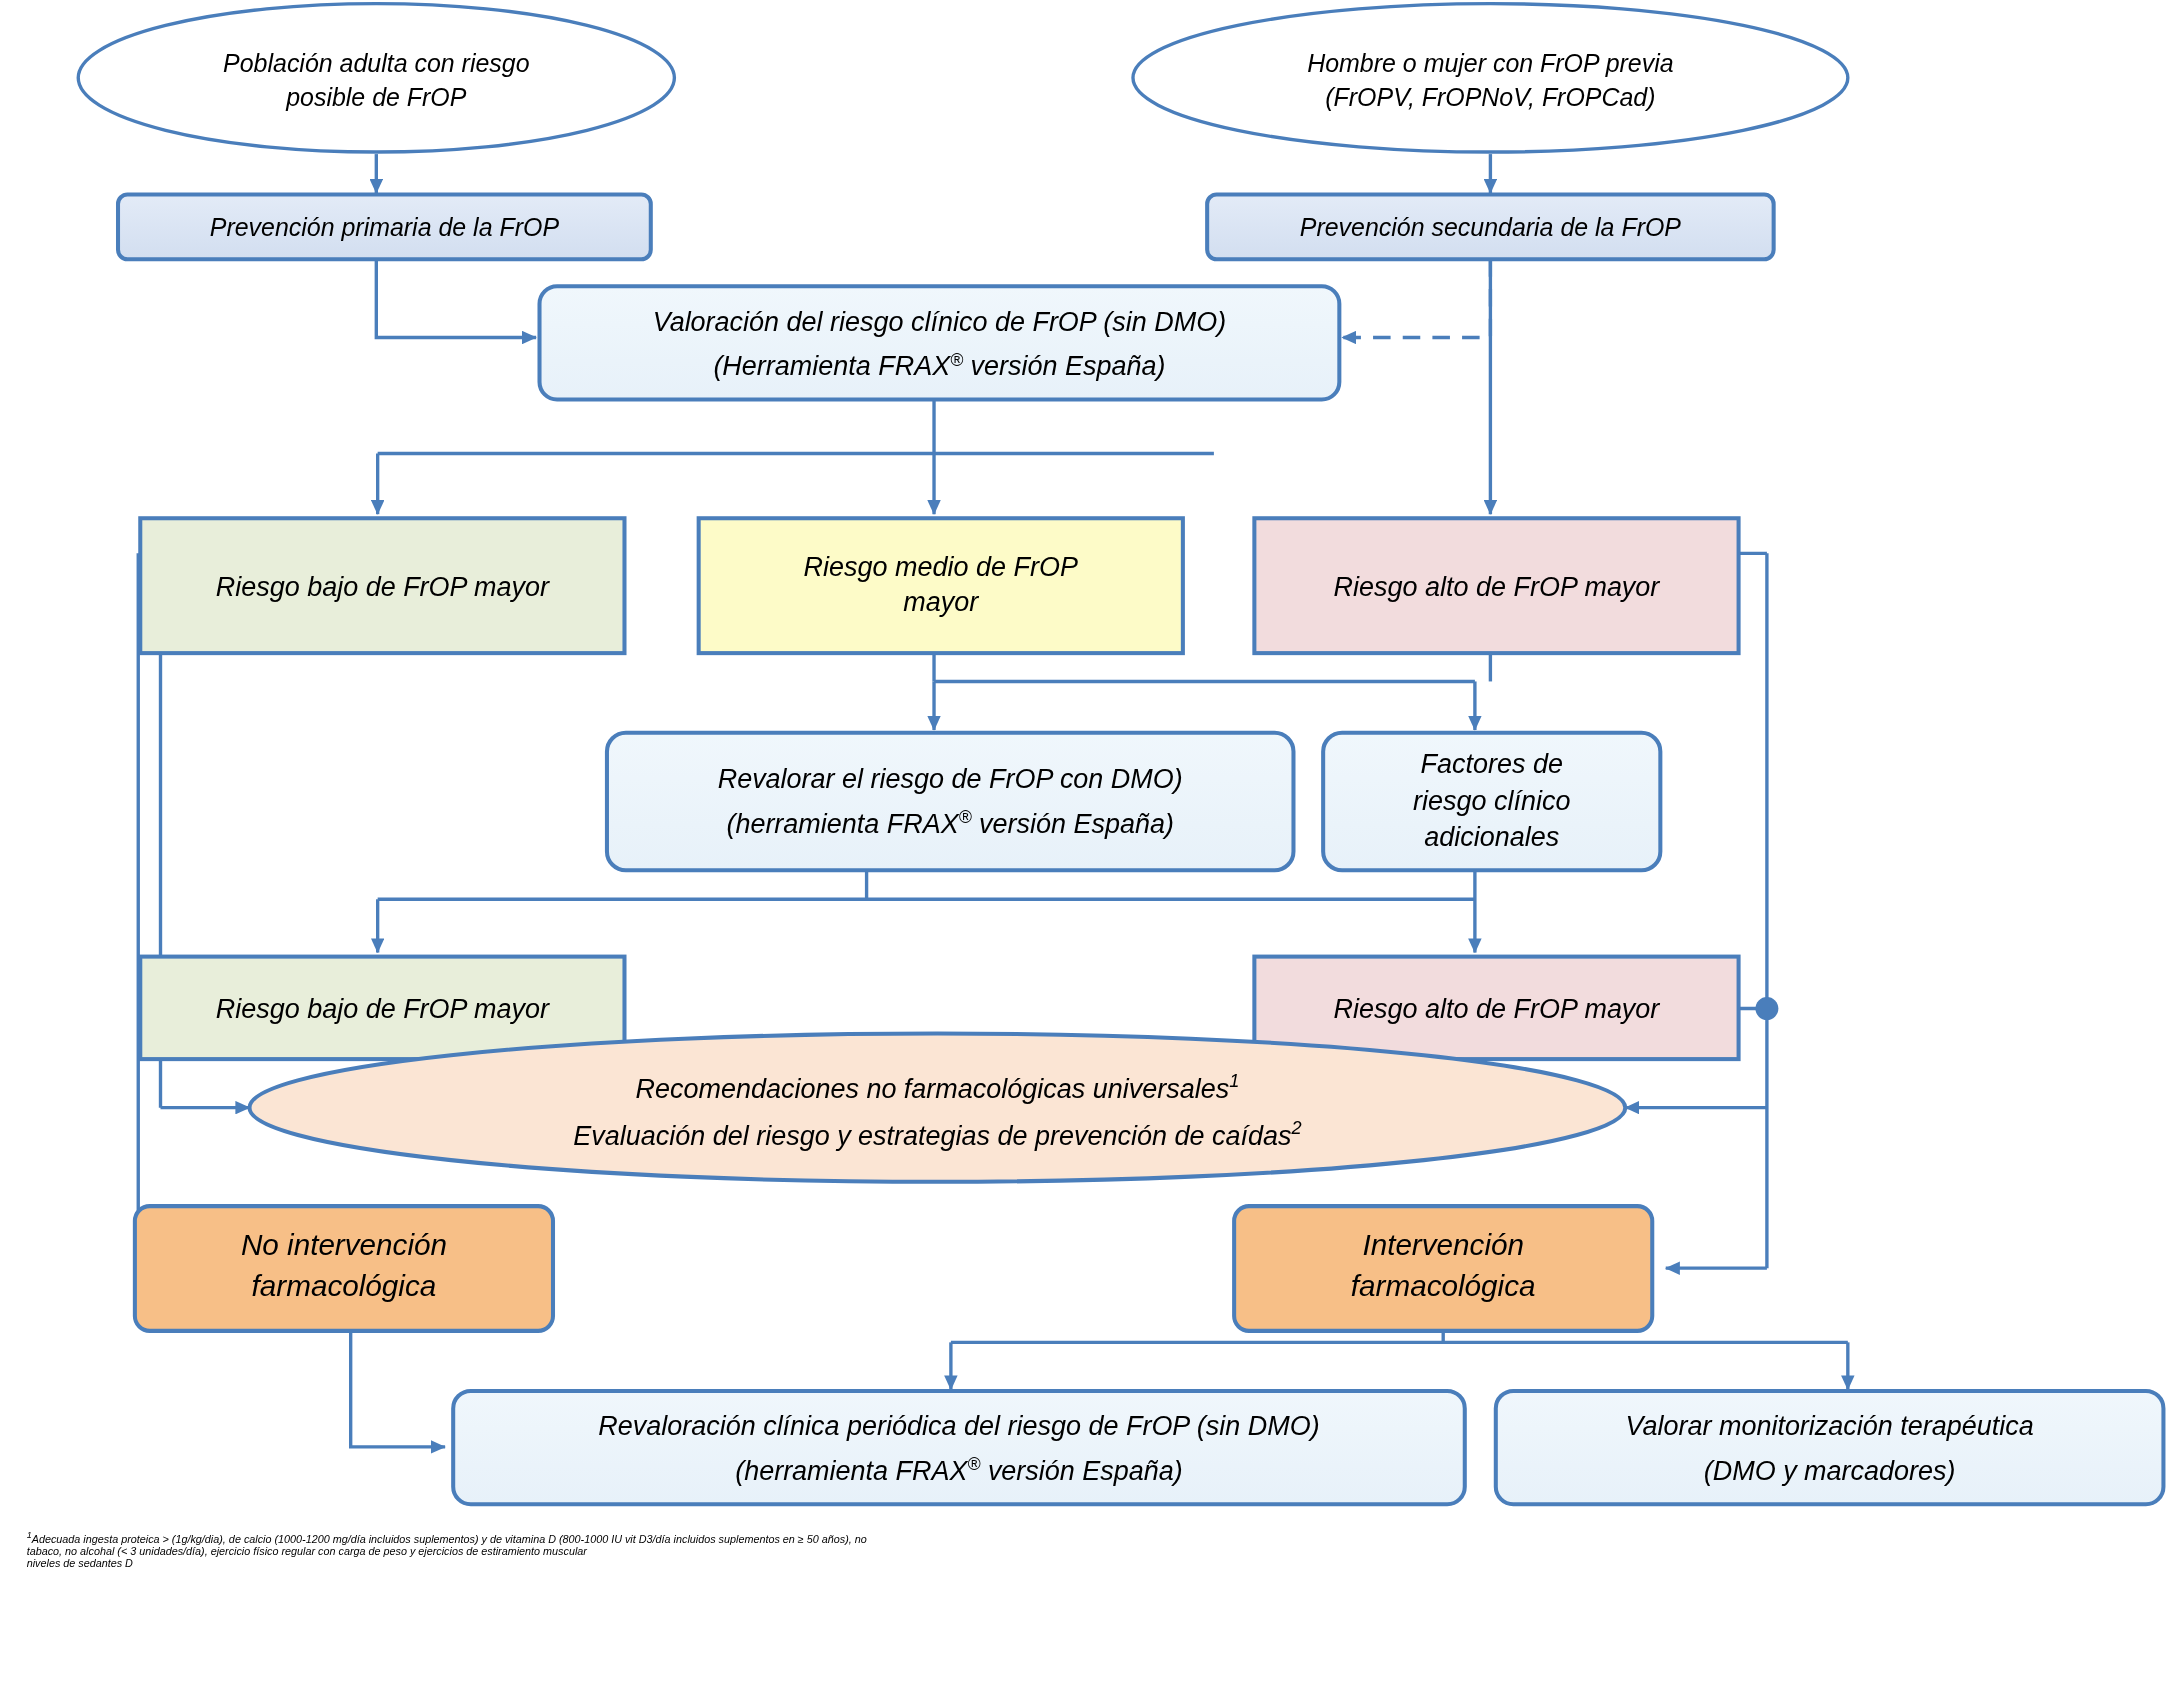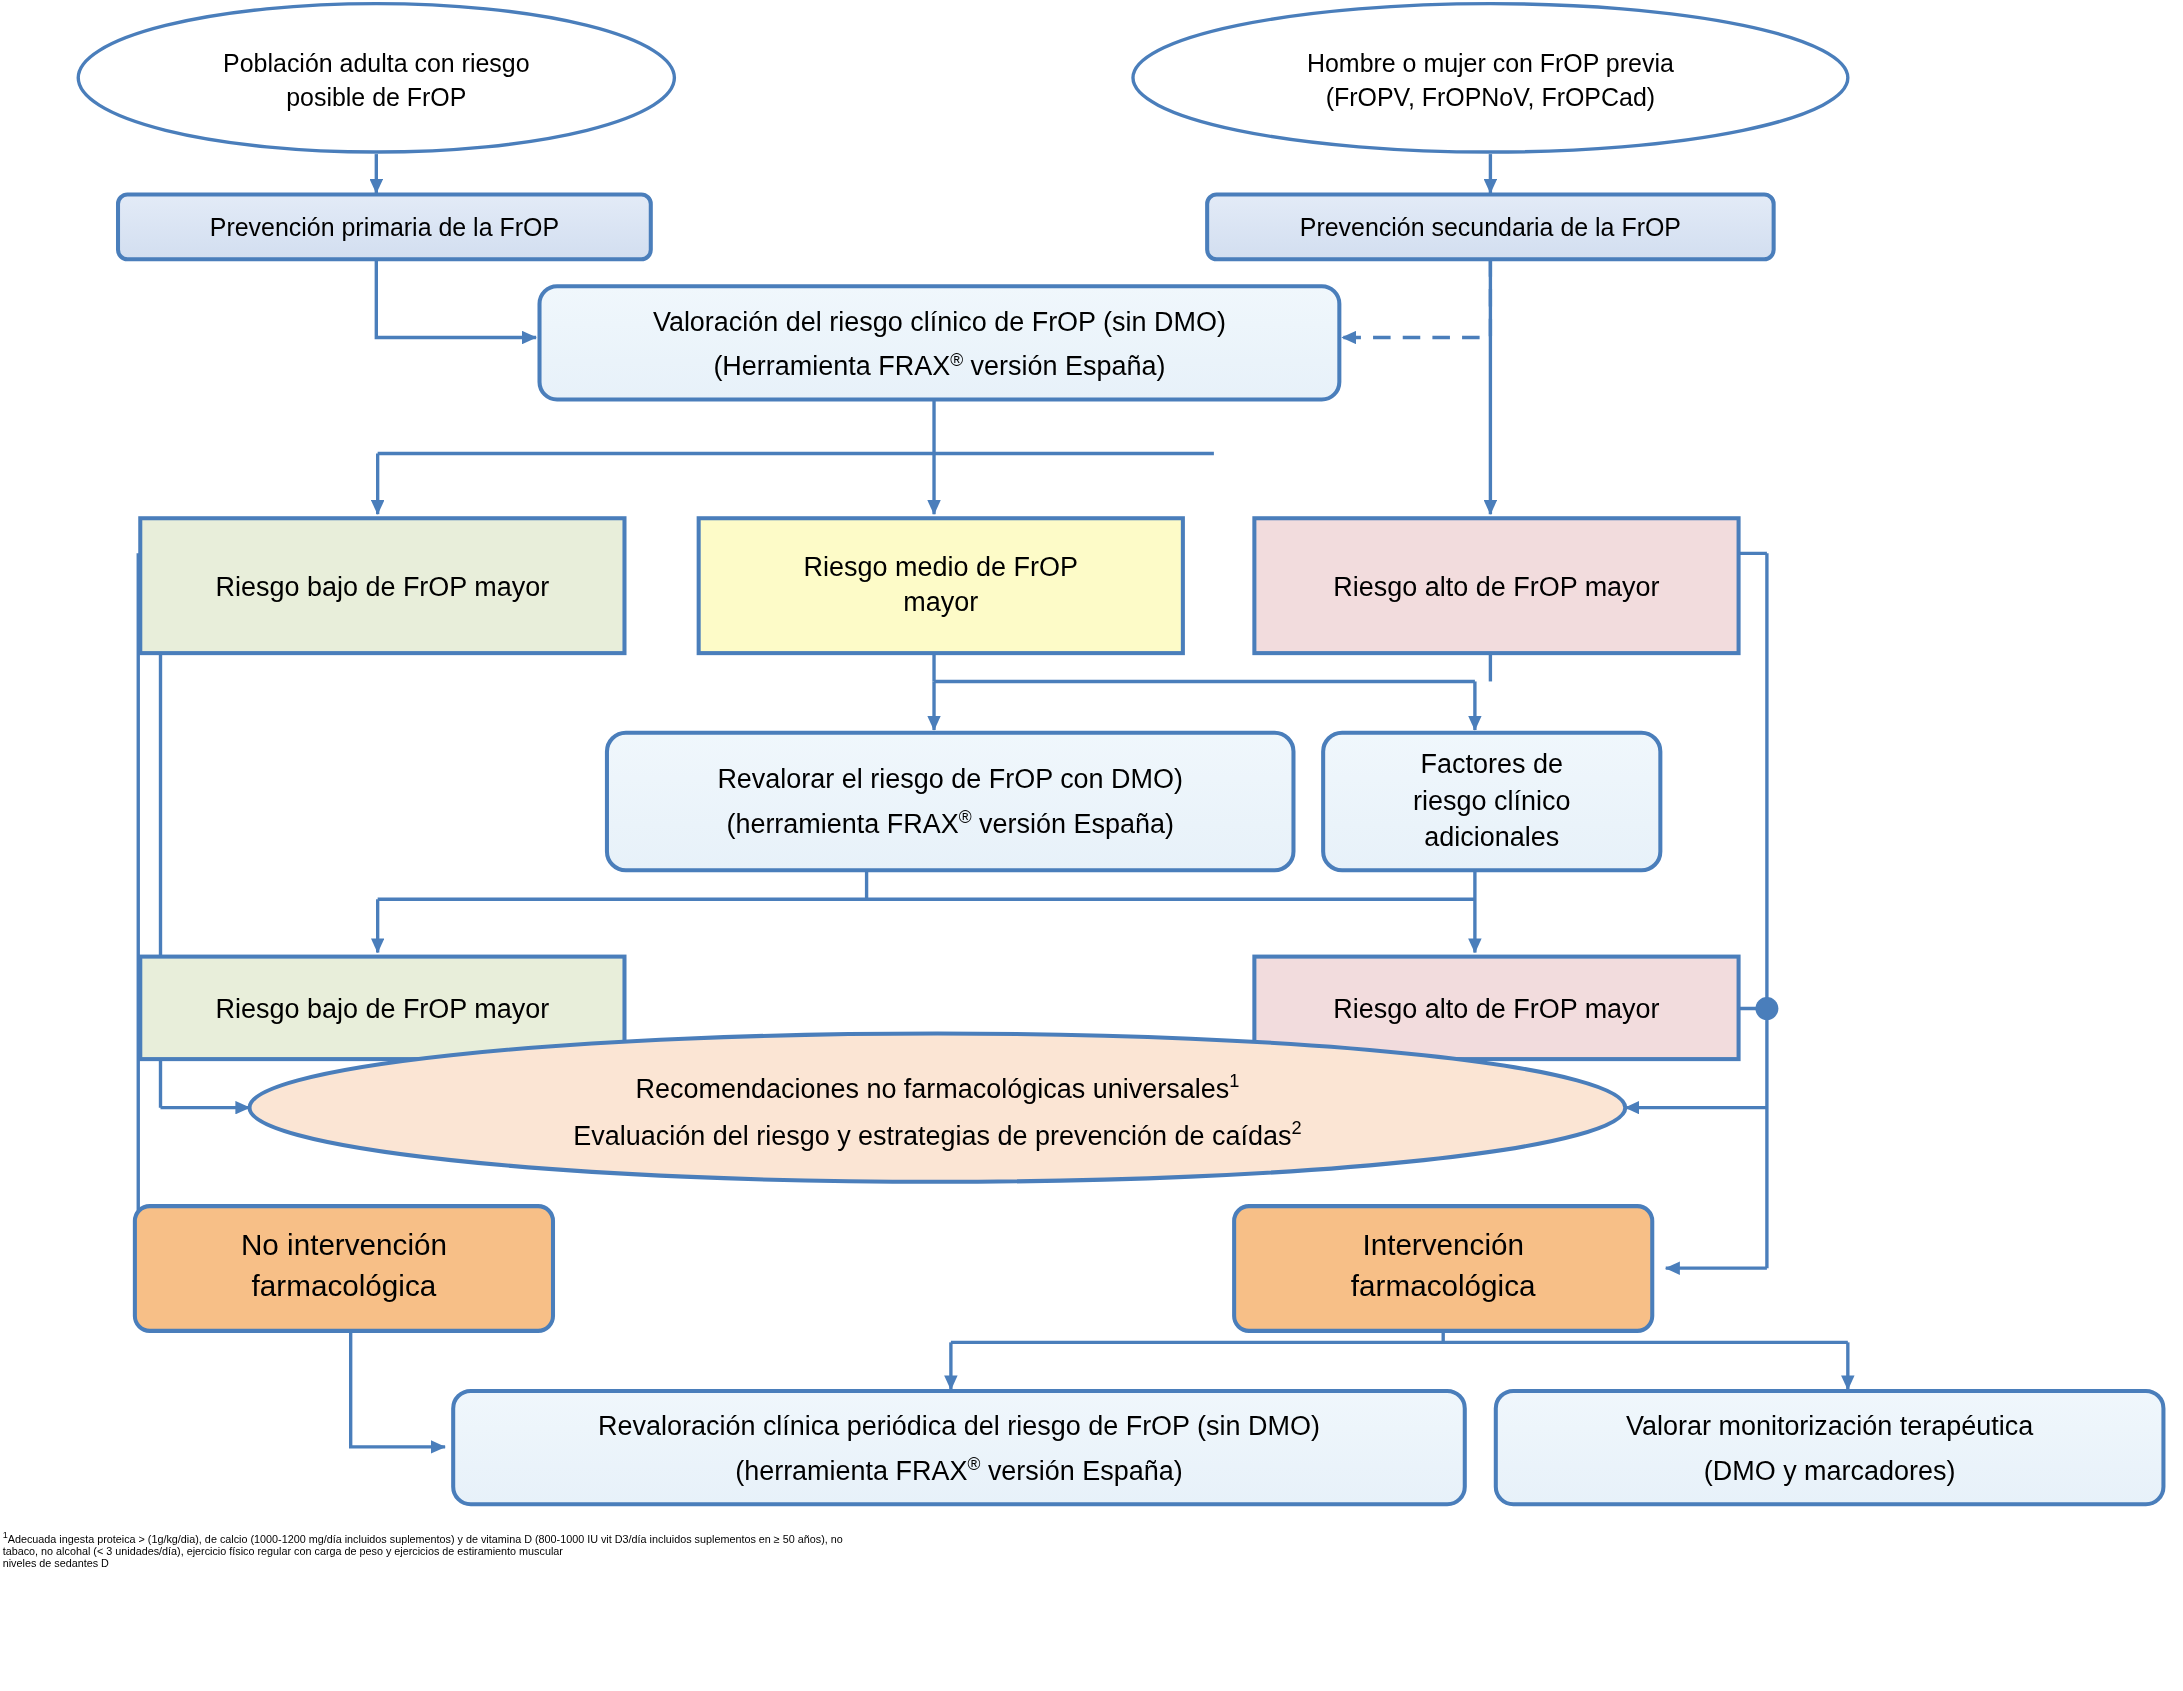--- a/index.html
+++ b/index.html
@@ -1,21 +1,21 @@
 <!DOCTYPE html>
 <html style="font-size:10.8px"><head>
 <meta charset="utf-8">
 <style>
   html,body{margin:0;padding:0;background:#ffffff;}
   body{font-family:"Liberation Sans","DejaVu Sans",sans-serif;}
-  #page{position:relative;width:2183px;height:1692px;background:#fff;overflow:hidden;}
+  #page{position:relative;width:2183px;height:1692px;background:#fff;overflow:hidden;font-style:italic;}
   svg.flow{position:absolute;left:0;top:0;width:2183px;height:1692px;}
   .nodeText{font-family:"Liberation Sans","DejaVu Sans",sans-serif;fill:#000;text-anchor:middle;}
   .foot-wrap{position:absolute;left:2.7px;top:1530px;width:2179px;}
-  .foot-line{white-space:nowrap;}
+  .foot-line{white-space:nowrap;margin-left:24px;}
 </style>
 </head>
 <body>
 
 <div id="page">
 
 <svg class="flow" viewBox="0 0 3237 2508">
   <defs>
     <marker id="arrowDown" markerWidth="18" markerHeight="20" refX="9" refY="19" orient="auto-start-reverse" markerUnits="userSpaceOnUse">
       <path d="M0,0 L18,0 L9,20 Z" fill="#4a7ebb"></path>

